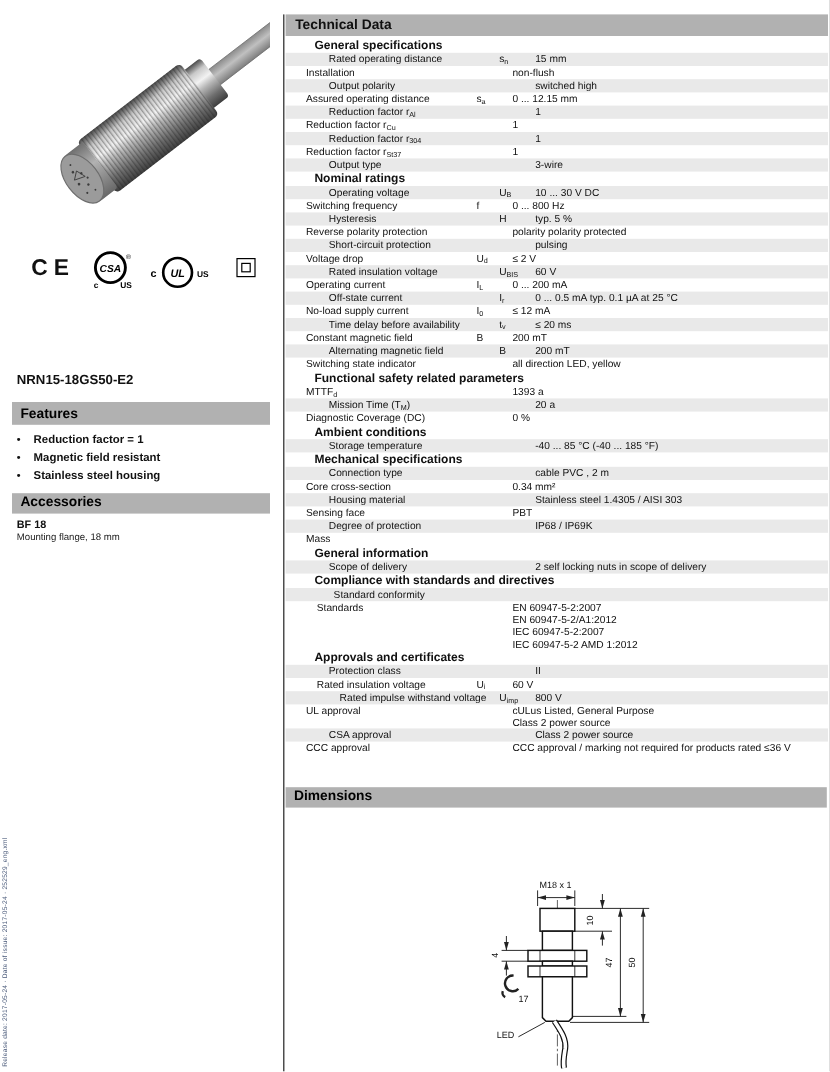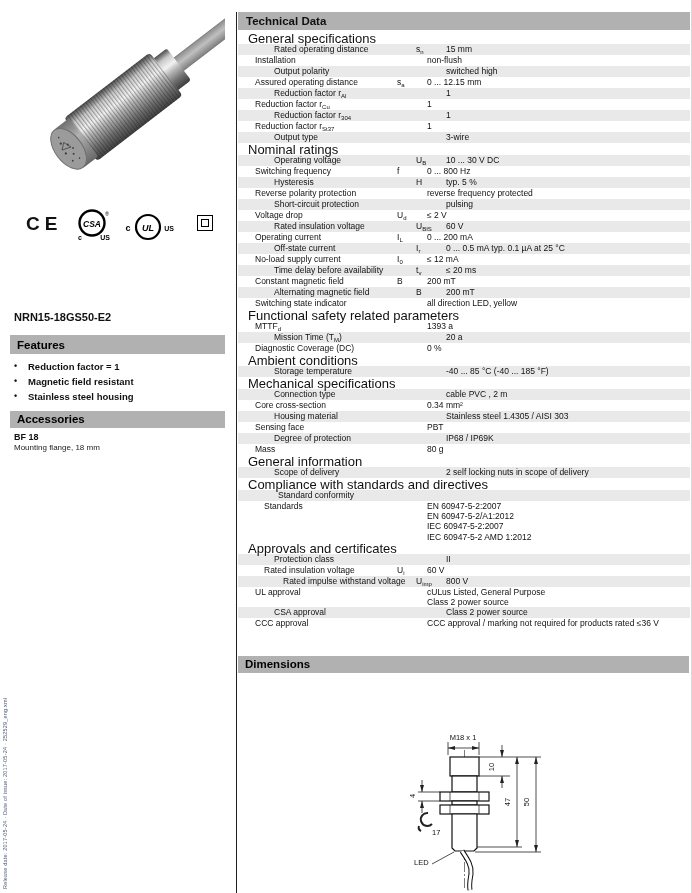--- a/index.html
+++ b/index.html
@@ -39,22 +39,22 @@
     font-size:5.5px;color:#4a5a7a;white-space:nowrap;letter-spacing:0.2px;
   }
 
   
   .tech{position:absolute;left:238px;top:12px;width:452px;}
   .tech-bar{
     background:#b1b1b1;font-weight:bold;font-size:11.5px;
     padding:2px 0 2px 8px;height:14px;line-height:14px;margin-bottom:2px;
   }
   .sec-header{
-    font-weight:normal;font-size:13px;line-height:10px;
-    padding:2px 0 0 10px;height:10px;
+    font-weight:bold;font-size:10px;line-height:10px;
+    padding:2px 0 0 24px;height:10px;
   }
   .spec-row{
     display:grid;grid-template-columns:142px 30px 1fr;
     padding:0 4px 0 17px;min-height:11px;align-items:start;
     font-size:8.5px;line-height:10.2px;
   }
   .spec-row.shaded{background:#e9e9e9;padding-left:36px;}
   .spec-row.ind1 .lab{padding-left:4px;}
   .spec-row.ind2 .lab{padding-left:9px;}
   .spec-row .sym{font-size:8.5px;}
@@ -254,21 +254,21 @@
           <span class="lab">Hysteresis</span>
           <span class="sym">H</span>
           <span class="val">
             <div>typ. 5  %</div>
           </span>
         </div>
         <div class="spec-row">
           <span class="lab">Reverse polarity protection</span>
           <span class="sym"></span>
           <span class="val">
-            <div>reverse frequency protected</div>
+            <div>polarity polarity protected</div>
           </span>
         </div>
         <div class="spec-row shaded">
           <span class="lab">Short-circuit protection</span>
           <span class="sym"></span>
           <span class="val">
             <div>pulsing</div>
           </span>
         </div>
         <div class="spec-row">
@@ -396,23 +396,20 @@
         <div class="spec-row shaded">
           <span class="lab">Degree of protection</span>
           <span class="sym"></span>
           <span class="val">
             <div>IP68 / IP69K</div>
           </span>
         </div>
         <div class="spec-row">
           <span class="lab">Mass</span>
           <span class="sym"></span>
-          <span class="val">
-            <div>80 g</div>
-          </span>
         </div>
         <div class="sec-header">General information</div>
         <div class="spec-row shaded">
           <span class="lab">Scope of delivery</span>
           <span class="sym"></span>
           <span class="val">
             <div>2 self locking nuts in scope of delivery</div>
           </span>
         </div>
         <div class="sec-header">Compliance with standards and directives</div>

